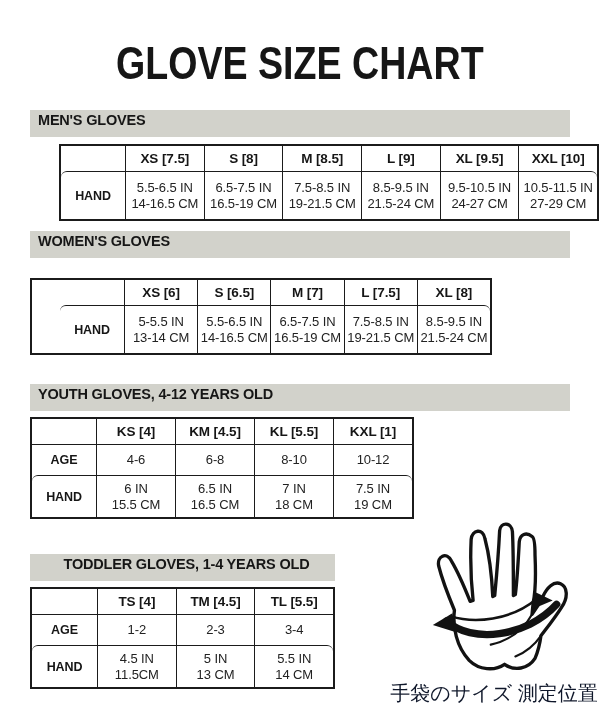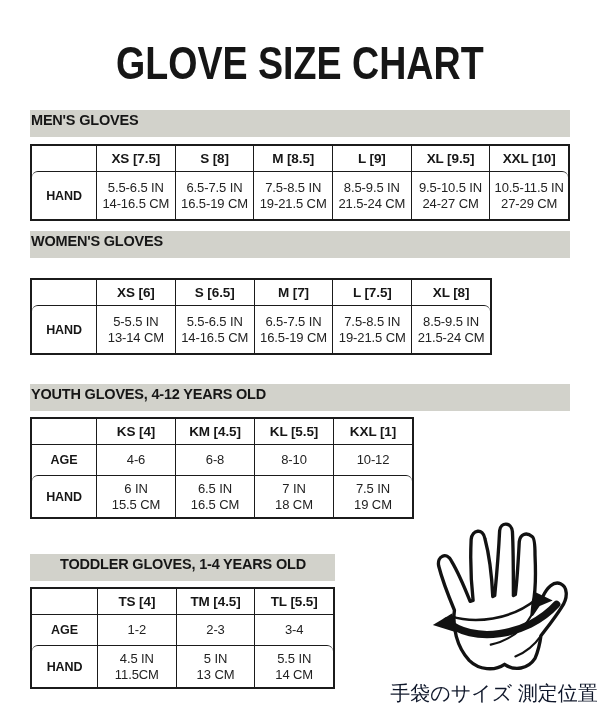--- a/index.html
+++ b/index.html
@@ -15,31 +15,31 @@
   }
   .page-title span{
     display:inline-block; font-size:47px; font-weight:800; letter-spacing:0px;
     transform:scaleX(.80); transform-origin:center; white-space:nowrap; color:#161616;
   }
 
   
   .bar{
     position:absolute; left:30px; height:27px; background:var(--bar-bg,#d2d2cb);
     font-weight:700; font-size:14.5px; letter-spacing:-.2px; color:#161616;
-    line-height:21px; padding-left:1px; white-space:nowrap;
+    line-height:21px; padding-left:8px; white-space:nowrap;
   }
   .bar-mens    { top:110px; width:540px; }
   .bar-womens  { top:231px; width:540px; }
   .bar-youth   { top:384px; width:540px; }
   .bar-toddler { top:554px; width:305px;text-align:center; }
 
   
   .tbl{ position:absolute; left:30px; border:2px solid #1b1b1b; background:#fff; }
-  .t-mens    { top:144px; width:540px; }
-  .t-womens  { top:278px; width:462px; }
+  .t-mens    { top:144px; width:540px;margin-left:29px; }
+  .t-womens  { top:278px; width:462px;padding-left:28px; }
   .t-youth   { top:417px; width:384px; }
   .t-toddler { top:587px; width:305px; }
 
   .tr{ display:flex; }
   .tr + .tr{ border-top:1.5px solid #1b1b1b; }
   .td{
     border-left:1.5px solid #1b1b1b; flex:1; display:flex; flex-direction:column;
     align-items:center; justify-content:center; text-align:center;
     font-size:13px; line-height:16px; color:#222; letter-spacing:-.1px;
   }

